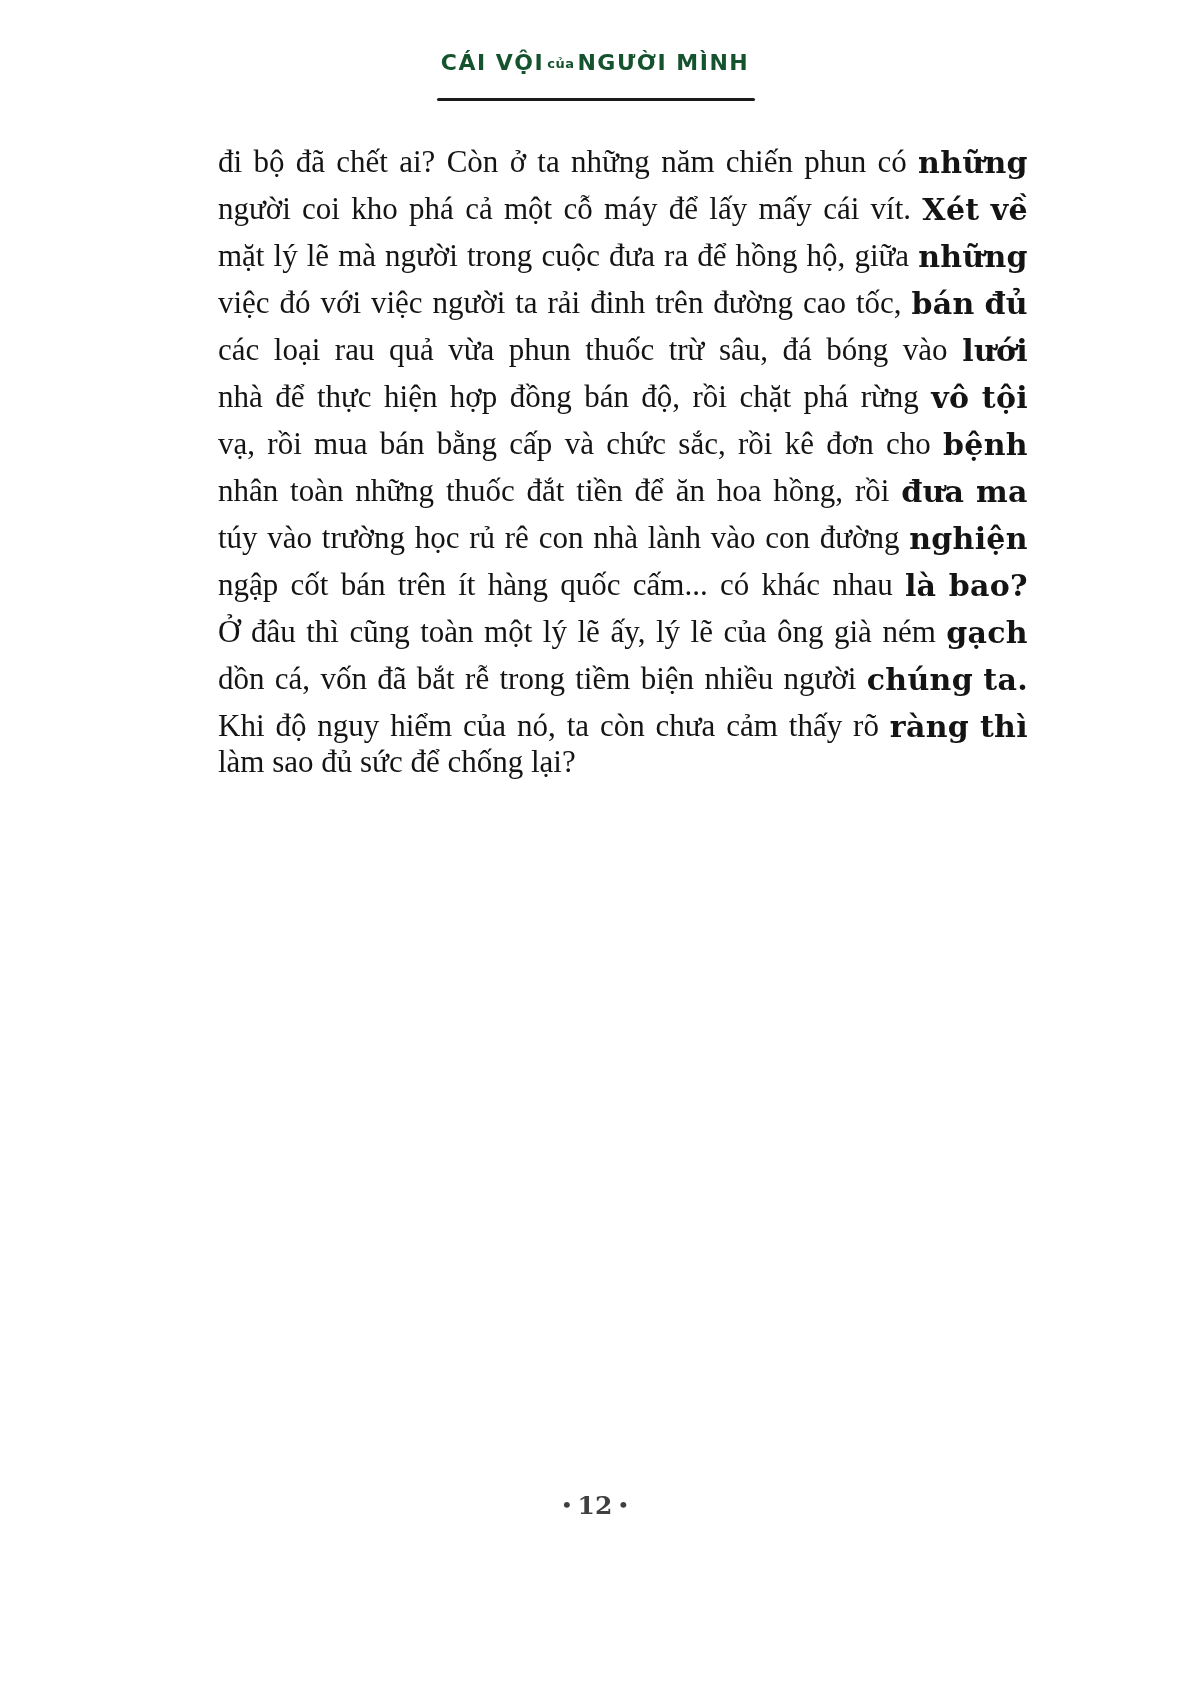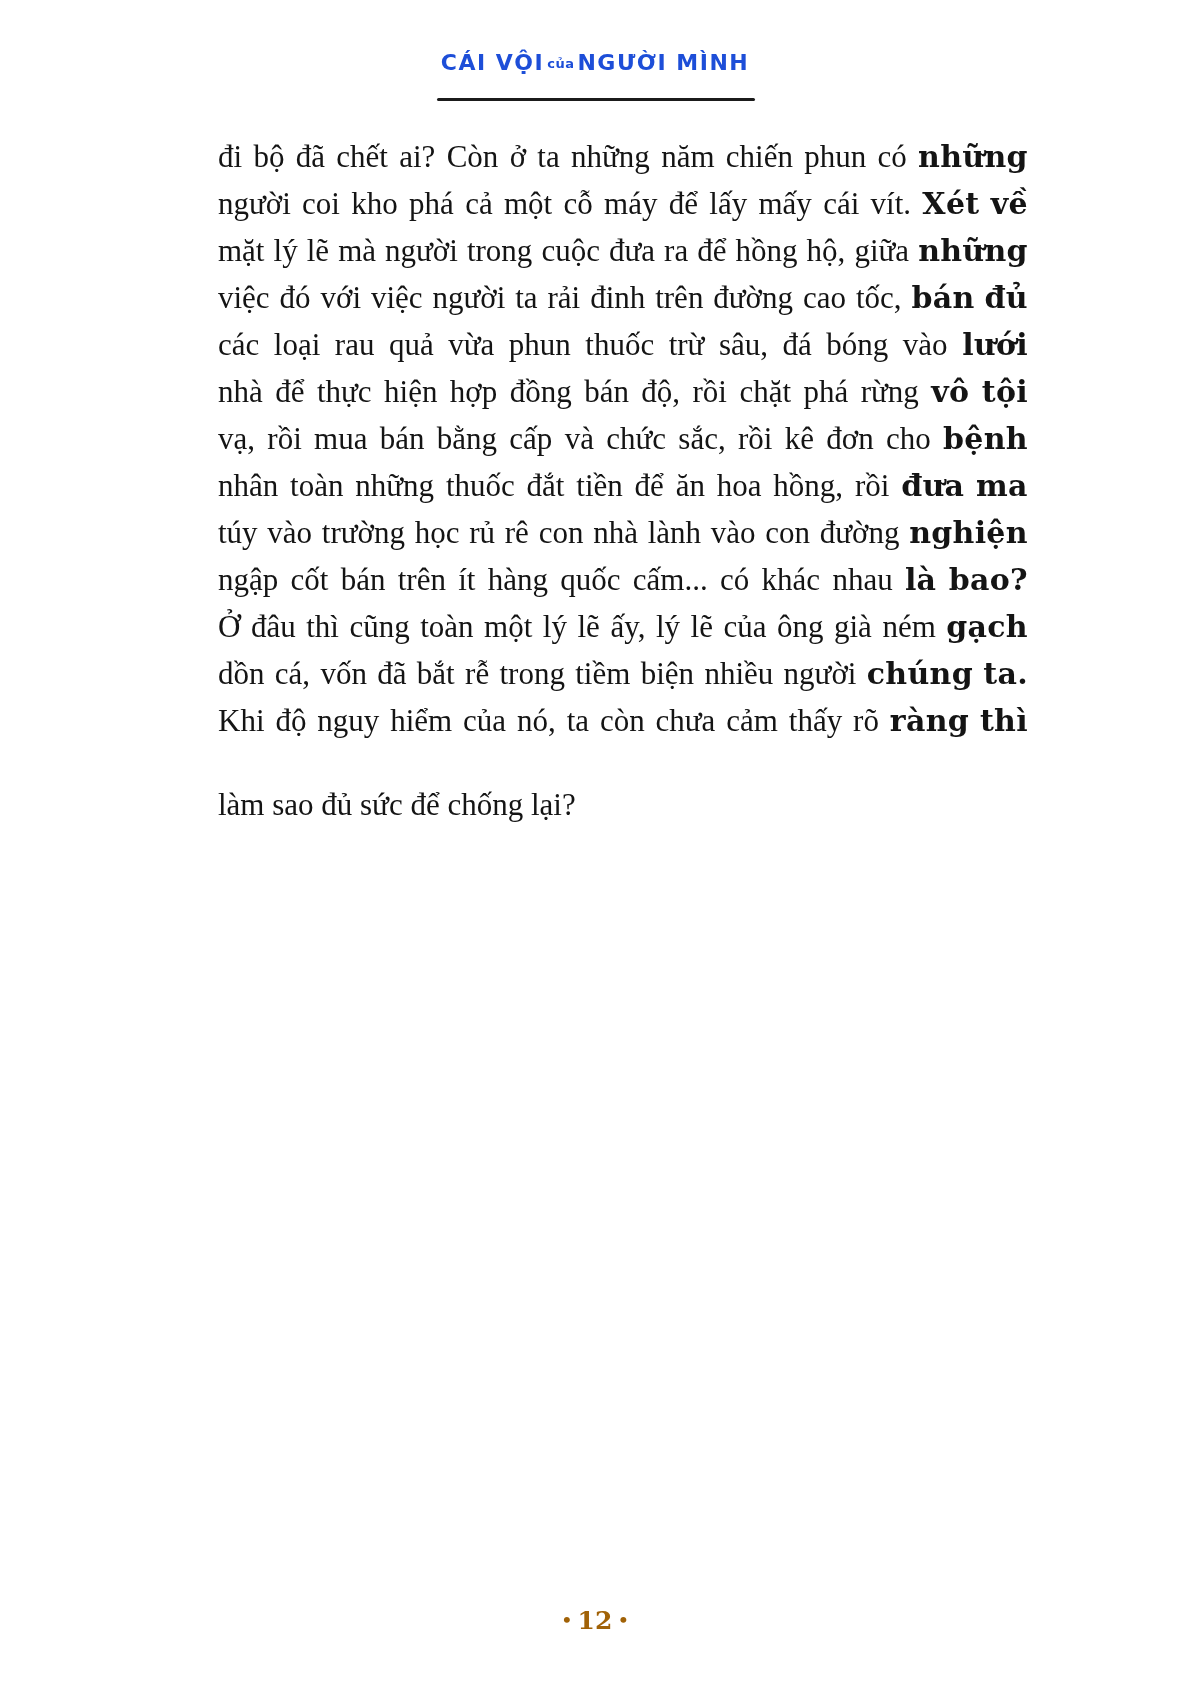--- a/index.html
+++ b/index.html
@@ -12,21 +12,21 @@
     overflow: hidden;
     color: #141414;
   }
   .header {
     position: absolute;
     top: 50px;
     left: 0;
     width: 100%;
     text-align: center;
     white-space: nowrap;
-    color: #1d4ed8;
+    color: #14532d;
   }
   .header .h-big {
     font-family: "DejaVu Sans", sans-serif;
     font-weight: 800;
     font-size: 22px;
     letter-spacing: 1.5px;
   }
   .header .h-conn {
     font-family: "DejaVu Sans", sans-serif;
     font-weight: 700;
@@ -47,44 +47,44 @@
   }
   .content {
     position: absolute;
     left: 218px;
     top: 133px;
     width: 810px;
   }
   .line {
     display: flex;
     justify-content: space-between;
-    align-items: center;
+    align-items: flex-end;
     height: 47px;
     flex-wrap: nowrap;
   }
-  .line.noj { display: block; margin-top: 43px; }
+  .line.noj { display: block; }
   .w {
     font-family: "Liberation Serif", serif;
     font-size: 31px;
     color: #141414;
     white-space: pre;
   }
   .tail {
     font-family: "DejaVu Serif", serif;
     font-weight: 700;
     font-size: 30px;
     letter-spacing: 0.3px;
   }
   .footer {
     position: absolute;
-    top: 1606px;
+    top: 1491px;
     left: 0;
     width: 100%;
     text-align: center;
-    color: #a16207;
+    color: #404040;
     font-family: "Liberation Serif", serif;
   }
   .footer .dot {
     font-size: 22px;
     font-weight: 700;
     position: relative;
     top: -2px;
   }
   .footer .num {
     font-family: "DejaVu Serif", serif;

